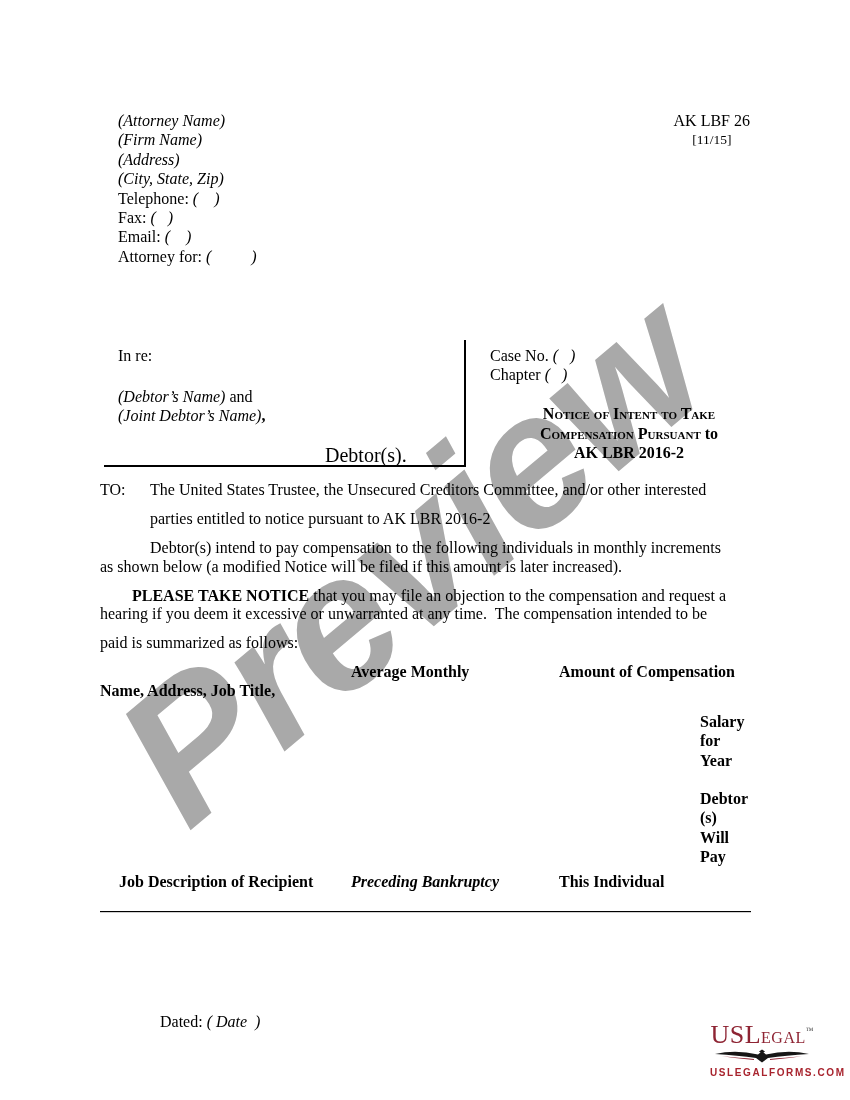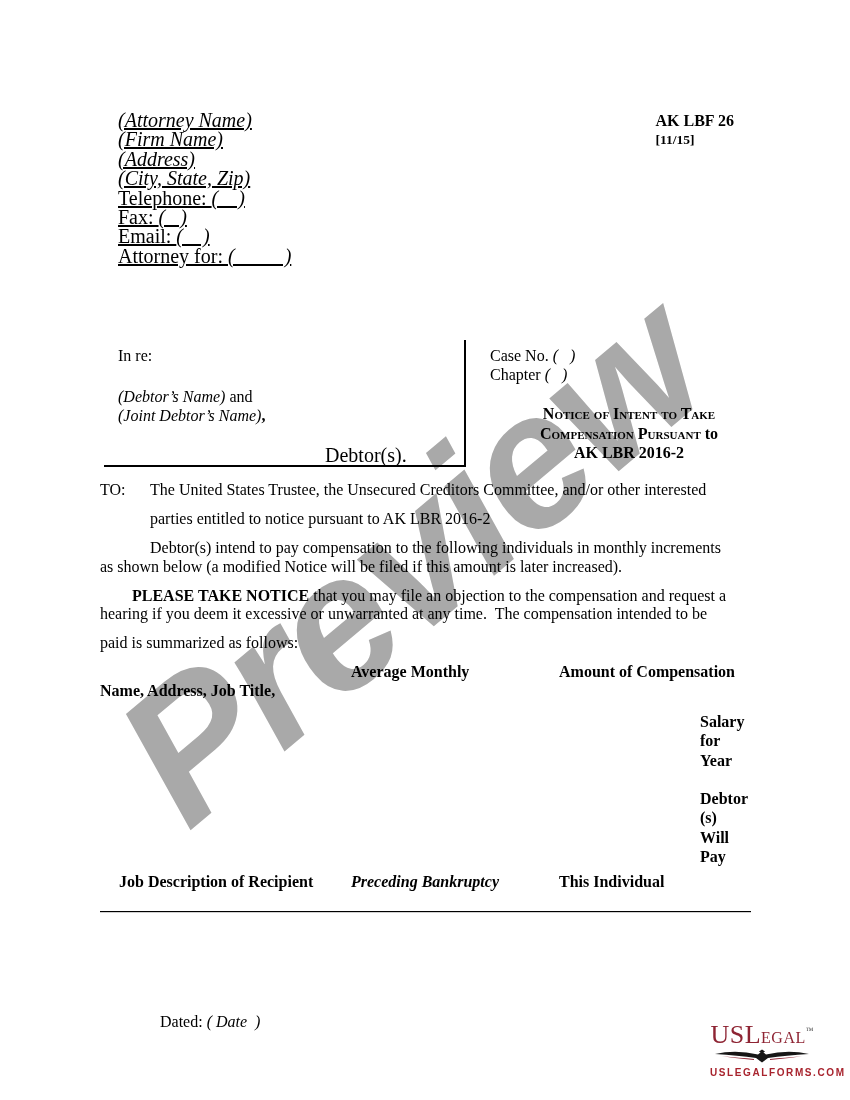--- a/index.html
+++ b/index.html
@@ -17,22 +17,22 @@
     position:absolute; left:410px; top:560px;
     transform:translate(-50%,-50%) rotate(-40deg);
     font-family:"Liberation Sans", sans-serif;
     font-weight:bold; font-style:italic;
     font-size:190px; letter-spacing:-4px;
     color:#a9a9a9; white-space:nowrap; z-index:0;
   }
   .content { position:absolute; inset:0; z-index:1; }
 
   
-  .attorney-block { left:118px; top:111px; font-size:20px; line-height:19.4px;text-decoration:underline; }
-  .form-number   { right:116px; top:111px; text-align:left; font-size:16px; line-height:19px;font-weight:bold; }
+  .attorney-block { left:118px; top:111px; font-size:16px; line-height:19.4px; }
+  .form-number   { right:100px; top:111px; text-align:center; font-size:16px; line-height:19px; }
   .form-rev      { font-size:13.5px; }
 
   .court-title { left:0; top:283px; width:850px; text-align:center;
                  font-weight:bold; font-size:16.5px; line-height:20px; letter-spacing:0.2px; }
 
   
   .in-re        { left:118px; top:347px; font-size:16px; }
   .debtor-line1 { left:118px; top:388px; font-size:16px; }
   .debtor-line2 { left:118px; top:407px; font-size:16px; }
   .debtors-lbl  { left:325px; top:444px; font-size:20px;text-align:right; }

